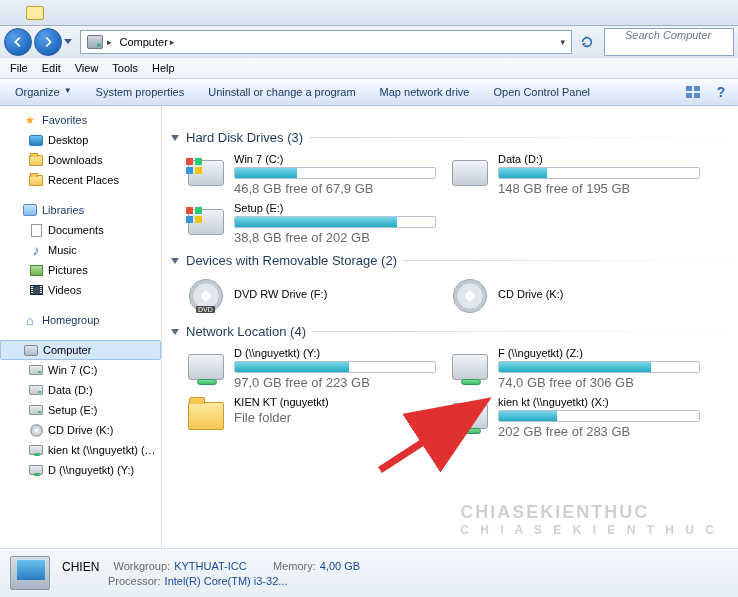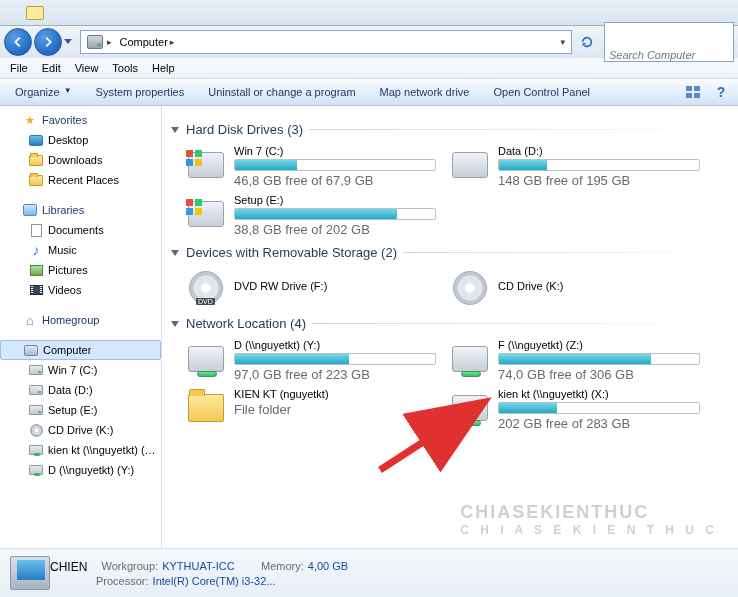--- a/index.html
+++ b/index.html
@@ -13,21 +13,21 @@
 .navbar { height: 32px; background: linear-gradient(#f0f4f8,#dde6f2); display: flex; align-items: center; padding: 2px 4px; gap: 2px; }
 .navbtn { width: 28px; height: 28px; border-radius: 50%; background: radial-gradient(circle at 35% 30%, #5a9de8 0%, #206bc0 70%, #104a90 100%); border: 1px solid #2a5a9a; display: flex; align-items: center; justify-content: center; color: #fff; }
 .navbtn svg { width: 14px; height: 14px; }
 .addr-dd { width: 12px; height: 24px; display: flex; align-items: center; justify-content: center; margin-left: -2px; }
 .addressbar { flex: 1; height: 24px; background: #fff; border: 1px solid #8aa6c7; display: flex; align-items: center; padding: 0 2px; margin-left: 4px; }
 .addressbar .seg { display: flex; align-items: center; height: 100%; padding: 0 4px; }
 .addressbar .tri { font-size: 9px; color: #3a3a3a; margin-left: 2px; }
 .addr-icon { width: 16px; height: 14px; background: linear-gradient(#cfd8e2,#9aa7b6); border: 1px solid #707a86; border-radius: 2px; margin-right: 2px; position: relative; }
 .addr-icon::after { content: ""; position: absolute; width: 4px; height: 4px; background: #5a7; border-radius: 50%; bottom: 1px; right: 1px; }
 .refresh { width: 22px; height: 22px; display: flex; align-items: center; justify-content: center; border: 1px solid transparent; margin-left: 2px; }
-.searchbox { width: 130px; height: 40px; background: #fff; border: 1px solid #8aa6c7; display: flex; align-items: flex-end; padding: 0 4px; color: #6a7a8a; font-style: italic; margin-left: 4px; }
+.searchbox { width: 130px; height: 28px; background: #fff; border: 1px solid #8aa6c7; display: flex; align-items: flex-start; padding: 0 20px; color: #6a7a8a; font-style: italic; margin-left: 4px; }
 
 
 .menubar { height: 20px; background: linear-gradient(#f7f9fc,#eef2f7); display: flex; align-items: center; padding: 0 10px; gap: 14px; }
 .menubar .mitem { color: #000; cursor: default; }
 
 
 .toolbar { height: 28px; background: linear-gradient(#fbfdff,#e5eefb 50%,#d5e2f4); border-top: 1px solid #cfd9e8; border-bottom: 1px solid #b5c4da; display: flex; align-items: center; padding: 0 6px; gap: 6px; }
 .toolbtn { padding: 3px 8px; border: 1px solid transparent; border-radius: 2px; color: #1a3a6a; display: flex; align-items: flex-start; gap: 4px; }
 .toolbtn .dd { font-size: 8px; color: #1a3a6a; }
 .spacer { flex: 1; }
@@ -62,21 +62,21 @@
 .ico-comp { width: 14px; height: 11px; background: linear-gradient(#e0e6ec,#b0bcc8); border: 1px solid #7a8896; border-radius: 2px; position: relative; }
 .ico-drive { width: 14px; height: 10px; background: linear-gradient(#e8ecf0,#c0c8d0); border: 1px solid #8a96a4; border-radius: 1px; position: relative; }
 .ico-drive::after { content: ""; position: absolute; width: 3px; height: 2px; background: #5cb85c; right: 1px; bottom: 1px; }
 .ico-disc { width: 13px; height: 13px; border-radius: 50%; background: radial-gradient(circle, #fff 25%, #d0d8e0 26% 60%, #b0b8c0 61%); border: 1px solid #9aa4ae; }
 .ico-net { width: 14px; height: 10px; background: linear-gradient(#e8ecf0,#c0c8d0); border: 1px solid #8a96a4; border-radius: 1px; position: relative; }
 .ico-net::after { content: ""; position: absolute; width: 6px; height: 3px; background: #3aba6a; bottom: -2px; left: 4px; border-radius: 1px; }
 
 .tree-sep { height: 10px; }
 
 
-.content { flex: 1; overflow-y: auto; padding: 12px 8px; }
+.content { flex: 1; overflow-y: auto; padding: 20px 8px; }
 .group-head { display: flex; align-items: center; gap: 6px; margin: 4px 0 6px; }
 .group-head .chev { width: 10px; height: 10px; color: #5a6a7a; }
 .group-title { color: #1e395b; font-size: 13px; }
 .group-title .cnt { color: #1e395b; }
 .group-line { flex: 1; height: 1px; background: linear-gradient(to right,#d0d8e4,#fff); }
 
 .items { display: flex; flex-wrap: wrap; gap: 2px 10px; padding-left: 14px; margin-bottom: 6px; }
 .item { width: 254px; display: flex; gap: 8px; padding: 2px; }
 .item .bigico { width: 40px; height: 40px; flex-shrink: 0; display: flex; align-items: center; justify-content: center; }
 .item .txt { flex: 1; min-width: 0; }
@@ -89,21 +89,21 @@
 .big-drive { width: 36px; height: 26px; background: linear-gradient(#f0f3f6,#c6ced8); border: 1px solid #98a2ae; border-radius: 3px; position: relative; }
 .big-drive .flag { position: absolute; left: -4px; top: -4px; width: 18px; height: 18px; }
 .big-disc { width: 34px; height: 34px; border-radius: 50%; background: radial-gradient(circle, #fff 20%, #e0e6ec 22% 55%, #c0c8d0 56%); border: 1px solid #a0aab4; position: relative; }
 .big-disc .label { position: absolute; bottom: -1px; left: 6px; background: #4a4a4a; color: #fff; font-size: 7px; padding: 0 2px; border-radius: 1px; }
 .big-folder { width: 36px; height: 28px; background: linear-gradient(#fde9a0,#f6c854); border: 1px solid #c99a2e; border-radius: 2px; position: relative; }
 .big-folder::before { content: ""; position: absolute; top: -6px; left: 0; width: 14px; height: 6px; background: #f6c854; border: 1px solid #c99a2e; border-bottom: none; border-radius: 2px 2px 0 0; }
 .big-net { width: 36px; height: 26px; background: linear-gradient(#f0f3f6,#c6ced8); border: 1px solid #98a2ae; border-radius: 3px; position: relative; }
 .big-net .pipe { position: absolute; bottom: -6px; left: 8px; width: 20px; height: 6px; background: linear-gradient(#7ae090,#3aba6a); border: 1px solid #2a9a5a; border-radius: 3px; }
 
 
-.details { height: 49px; border-top: 1px solid #d6dde8; background: linear-gradient(#f4f8fc,#e8eef6); display: flex; align-items: center; padding: 0 10px; }
+.details { height: 49px; border-top: 1px solid #d6dde8; background: linear-gradient(#f4f8fc,#e8eef6); display: flex; align-items: center; padding: 0 10px; gap: 12px; }
 .details .thumb { width: 40px; height: 34px; background: linear-gradient(#d8e0e8,#a8b4c2); border: 1px solid #8a96a4; border-radius: 2px; position: relative; }
 .details .thumb::after { content: ""; position: absolute; width: 28px; height: 20px; background: linear-gradient(#6ac0f0,#2a7cc0); top: 3px; left: 6px; border-radius: 1px; }
 .details .info { display: flex; flex-direction: column; gap: 1px; }
 .details .row { display: flex; gap: 4px; }
 .details .k { color: #6a6a6a; }
 .details .v { color: #16499a; }
 .details .nm { font-size: 12px; color: #000; }
 
 
 .arrow-annot { position: absolute; left: 370px; top: 390px; pointer-events: none; }

